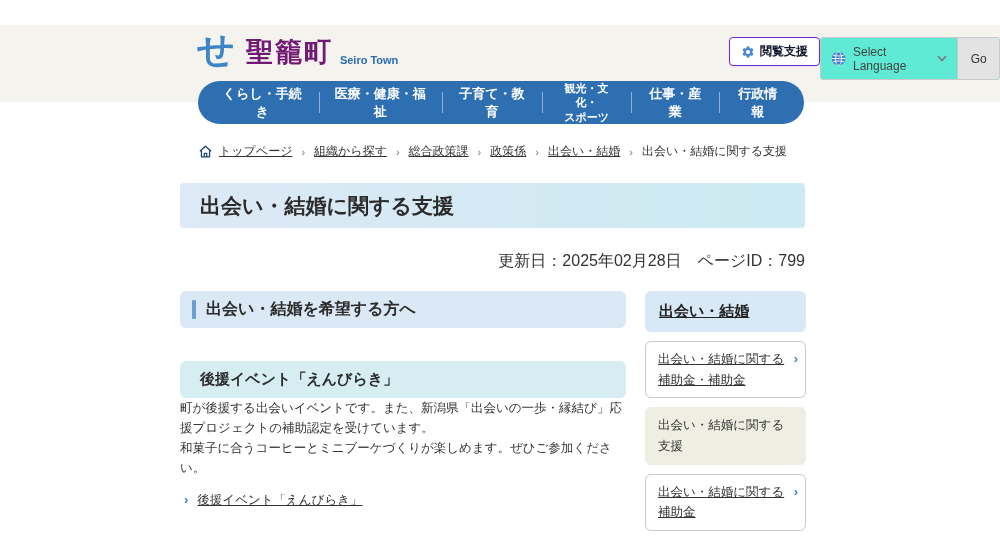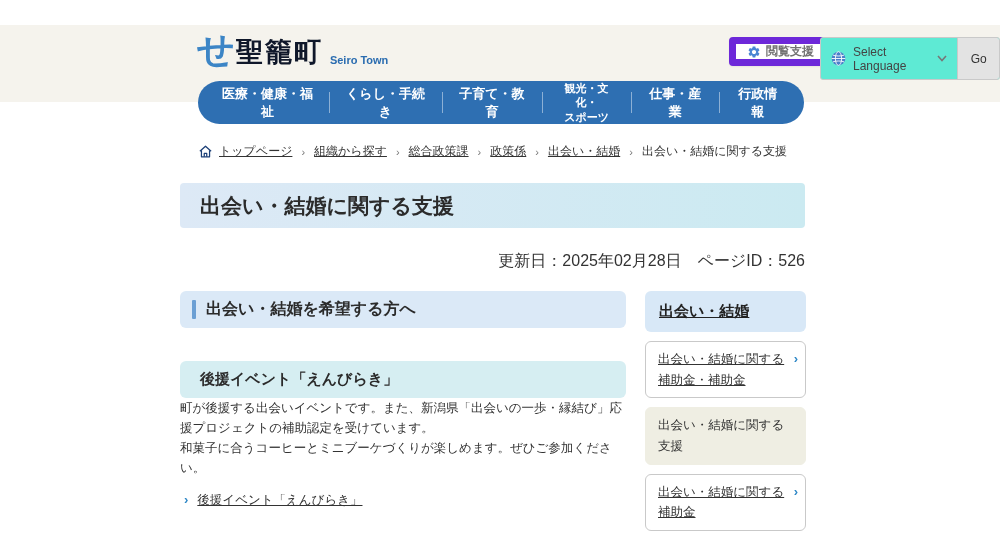--- a/index.html
+++ b/index.html
@@ -8,26 +8,26 @@
     position:relative;
     background:#ffffff;
     overflow:hidden;
     font-family:"Liberation Sans", sans-serif;
     color:#333;
   }
   
   .header-band { position:absolute; top:25px; left:0; width:1000px; height:77px; background:#f5f3ed; }
   .logo { position:absolute; left:197px; top:31px; display:flex; align-items:flex-end; cursor:pointer; }
   .logo-mark { font-size:37px; font-weight:bold; color:#3c85c6; line-height:1; }
-  .logo-title { font-size:27px; font-weight:bold; color:#0f172a; margin-left:1px; letter-spacing:2px; line-height:1.1; }
+  .logo-title { font-size:27px; font-weight:bold; color:#701a75; margin-left:11px; letter-spacing:2px; line-height:1.1; }
   .logo-sub { font-size:11px; font-weight:bold; color:#2a6cb0; margin-left:7px; margin-bottom:2px; }
 
   .support-btn { position:absolute; left:729px; top:37px; height:29px; padding:0 11px;
-    background:#fff; border:7px solid #6d28d9; border-radius:4px; box-shadow:0 1px 2px rgba(0,0,0,.06);
-    display:flex; align-items:center; gap:5px; font-size:12px; color:#737373; font-weight:bold; cursor:pointer; }
+    background:#fff; border:1px solid #6d28d9; border-radius:4px; box-shadow:0 1px 2px rgba(0,0,0,.06);
+    display:flex; align-items:center; gap:5px; font-size:12px; color:#0f172a; font-weight:bold; cursor:pointer; }
 
   .lang-widget { position:absolute; left:820px; top:37px; height:43px; display:flex;
     border:1px solid #c9c9c9; border-radius:3px; overflow:hidden; background:#5eead4; }
   .lang-main { display:flex; align-items:center; gap:7px; padding:0 10px; font-size:12px; color:#444; cursor:pointer; }
   .lang-go { width:46px; background:#e3e3e3; border-left:1px solid #c9c9c9;
     display:flex; align-items:center; justify-content:center; font-size:12px; color:#333; cursor:pointer; }
 
   
   .nav { position:absolute; left:198px; top:81px; width:606px; height:43px; background:#2e6fb2;
     border-radius:22px; display:flex; align-items:stretch; justify-content:center; padding:0 8px; }
@@ -114,22 +114,22 @@
     <span>
       <svg class="icon-svg" width="10" height="7" viewBox="0 0 10 7">
           <polyline points="1,1 5,5.5 9,1" fill="none" stroke="#777" stroke-width="1.6"></polyline>
         </svg>
     </span>
   </div>
   <div class="lang-go">Go</div>
 </div>
 
 <nav class="nav">
+  <div class="nav-item">くらし・手続き</div>
   <div class="nav-item">医療・健康・福祉</div>
-  <div class="nav-item">くらし・手続き</div>
   <div class="nav-item">子育て・教育</div>
   <div class="nav-item two-line">観光・文化・
 スポーツ</div>
   <div class="nav-item">仕事・産業</div>
   <div class="nav-item">行政情報</div>
 </nav>
 
 <div class="breadcrumb">
   <span class="crumb-home">
     <svg class="icon-svg" width="15" height="15" viewBox="0 0 24 24" fill="none" stroke="#1c3f77" stroke-width="2" stroke-linejoin="round">
@@ -148,21 +148,21 @@
   <span class="crumb-sep">›</span>
   <span class="crumb-link">出会い・結婚</span>
   <span class="crumb-sep">›</span>
   <span class="crumb-current">出会い・結婚に関する支援</span>
 </div>
 
 <h1 class="page-title">出会い・結婚に関する支援</h1>
 
 <div class="meta">
   <span>更新日：2025年02月28日</span>
-  <span>ページID：526</span>
+  <span>ページID：799</span>
 </div>
 
 <div class="main-col">
   <div class="section-h">
     <span class="section-bar"></span>
     <span class="section-h-text">出会い・結婚を希望する方へ</span>
   </div>
   <div class="subsection-h">後援イベント「えんびらき」</div>
   <p class="paragraph">町が後援する出会いイベントです。また、新潟県「出会いの一歩・縁結び」応援プロジェクトの補助認定を受けています。</p>
   <p class="paragraph" style="margin-top:0;">和菓子に合うコーヒーとミニブーケづくりが楽しめます。ぜひご参加ください。</p>

